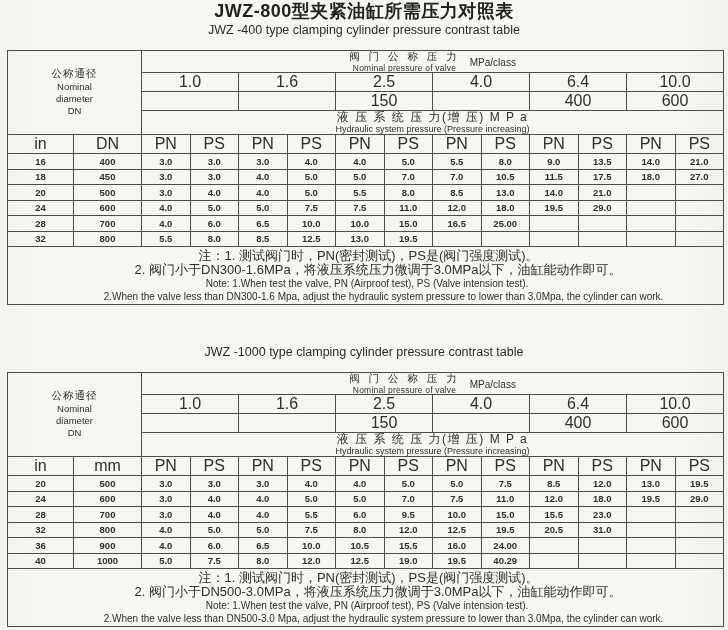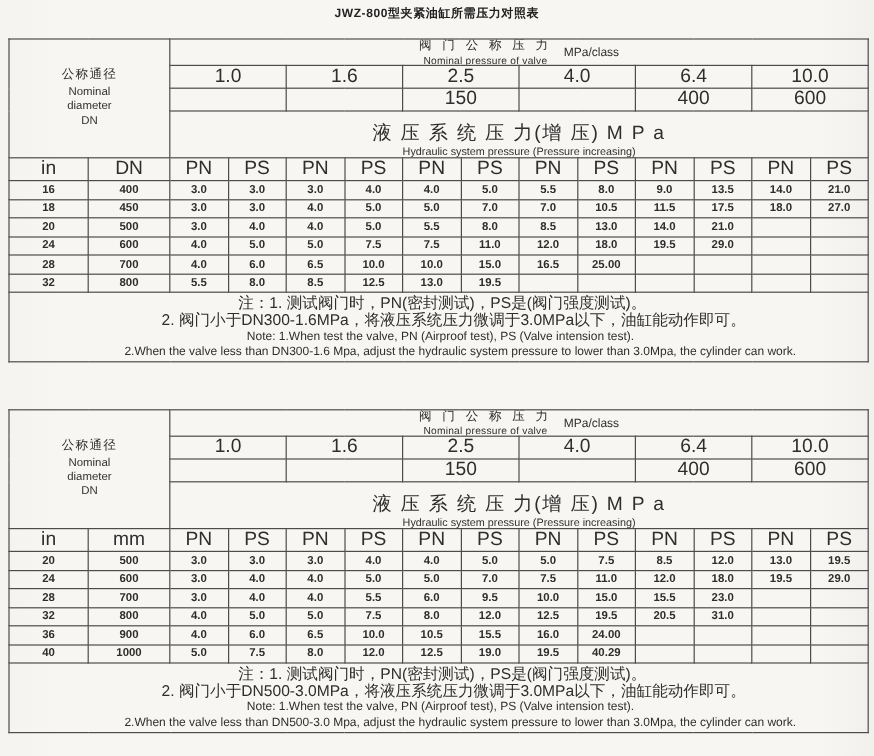--- a/index.html
+++ b/index.html
@@ -8,21 +8,21 @@
     background:#f6f5f1;
     font-family:"Liberation Sans","DejaVu Sans",sans-serif;
     color:#2c2c2c;
     overflow:hidden;
   }
   .page{position:relative;width:728px;height:630px;
     background:linear-gradient(90deg,#f4f3ef 0%,#f7f6f2 6%,#f7f6f2 94%,#f1f0ec 100%);}
   .block{text-align:center;}
   .block1{padding-top:3px;}
   .block2{margin-top:39px;}
-  .title-zh{font-size:10px;font-weight:bold;letter-spacing:0.5px;color:#222;line-height:17px;}
+  .title-zh{font-size:18px;font-weight:bold;letter-spacing:0.5px;color:#222;line-height:17px;}
   .title-en{font-size:12.5px;font-weight:500;color:#2a2a2a;line-height:16px;margin-top:2px;}
   table.ptable{
     border-collapse:collapse;table-layout:fixed;
     width:716px;margin:12px 0 0 7px;
     background:transparent;
   }
   .ptable td{
     border:1px solid #4c4c4c;
     text-align:center;vertical-align:middle;
     padding:0;overflow:hidden;white-space:nowrap;
@@ -39,37 +39,38 @@
   tr.r-data td{font-size:9.5px;}
   tr.r-note{height:58px;}
   .left-head{line-height:1;}
   .lh-zh{font-size:10.5px;letter-spacing:1px;margin-bottom:3px;}
   .lh-en{font-size:9.5px;line-height:12px;}
   .valve-flex{display:flex;justify-content:center;align-items:center;gap:10px;line-height:1;}
   .v-zh{font-size:10.5px;letter-spacing:3px;}
   .v-en{font-size:8.5px;margin-top:2px;letter-spacing:0.2px;}
   .v-unit{font-size:10px;margin-top:2px;}
   .hyd-cell{line-height:1;}
-  .h-zh{font-size:16px;letter-spacing:1.5px;margin-top:11px;}
+  .h-zh{font-size:12px;letter-spacing:1.5px;}
   .h-en{font-size:9px;margin-top:2px;}
   .note-cell{text-align:left;vertical-align:top;padding:3px 4px 0 0;}
   .n-zh{font-size:13px;line-height:14px;}
   .n-en{font-size:10px;line-height:13px;}
   .n1{padding-left:6px;}
   .n2{padding-left:25px;}
   .n3{padding-left:3px;}
   .n4{padding-left:36px;}
 </style>
 </head>
 <body>
 
 <div class="page">
 
   <section class="block block1">
     <div class="title-zh">JWZ-800型夹紧油缸所需压力对照表</div>
+    <div class="title-en">JWZ -400 type clamping cylinder pressure contrast table</div>
     <table class="ptable">
       <colgroup>
         <col class="c-in">
           <col class="c-dn">
         <col class="c-v" span="12">
       </colgroup>
       <tbody>
         <tr class="r-valve">
           <td class="left-head" colspan="2" rowspan="4">
             <div class="lh-zh">公称通径</div>
@@ -227,20 +228,21 @@
             <div class="n-zh n2">2. 阀门小于DN300-1.6MPa，将液压系统压力微调于3.0MPa以下，油缸能动作即可。</div>
             <div class="n-en n3">Note: 1.When test the valve, PN (Airproof test), PS (Valve intension test).</div>
             <div class="n-en n4">2.When the valve less than DN300-1.6 Mpa, adjust the hydraulic system pressure to lower than 3.0Mpa, the cylinder can work.</div>
           </td>
         </tr>
       </tbody>
     </table>
   </section>
 
   <section class="block block2">
+    <div class="title-en">JWZ -1000 type clamping cylinder pressure contrast table</div>
     <table class="ptable">
       <colgroup>
         <col class="c-in">
           <col class="c-dn">
         <col class="c-v" span="12">
       </colgroup>
       <tbody>
         <tr class="r-valve">
           <td class="left-head" colspan="2" rowspan="4">
             <div class="lh-zh">公称通径</div>

